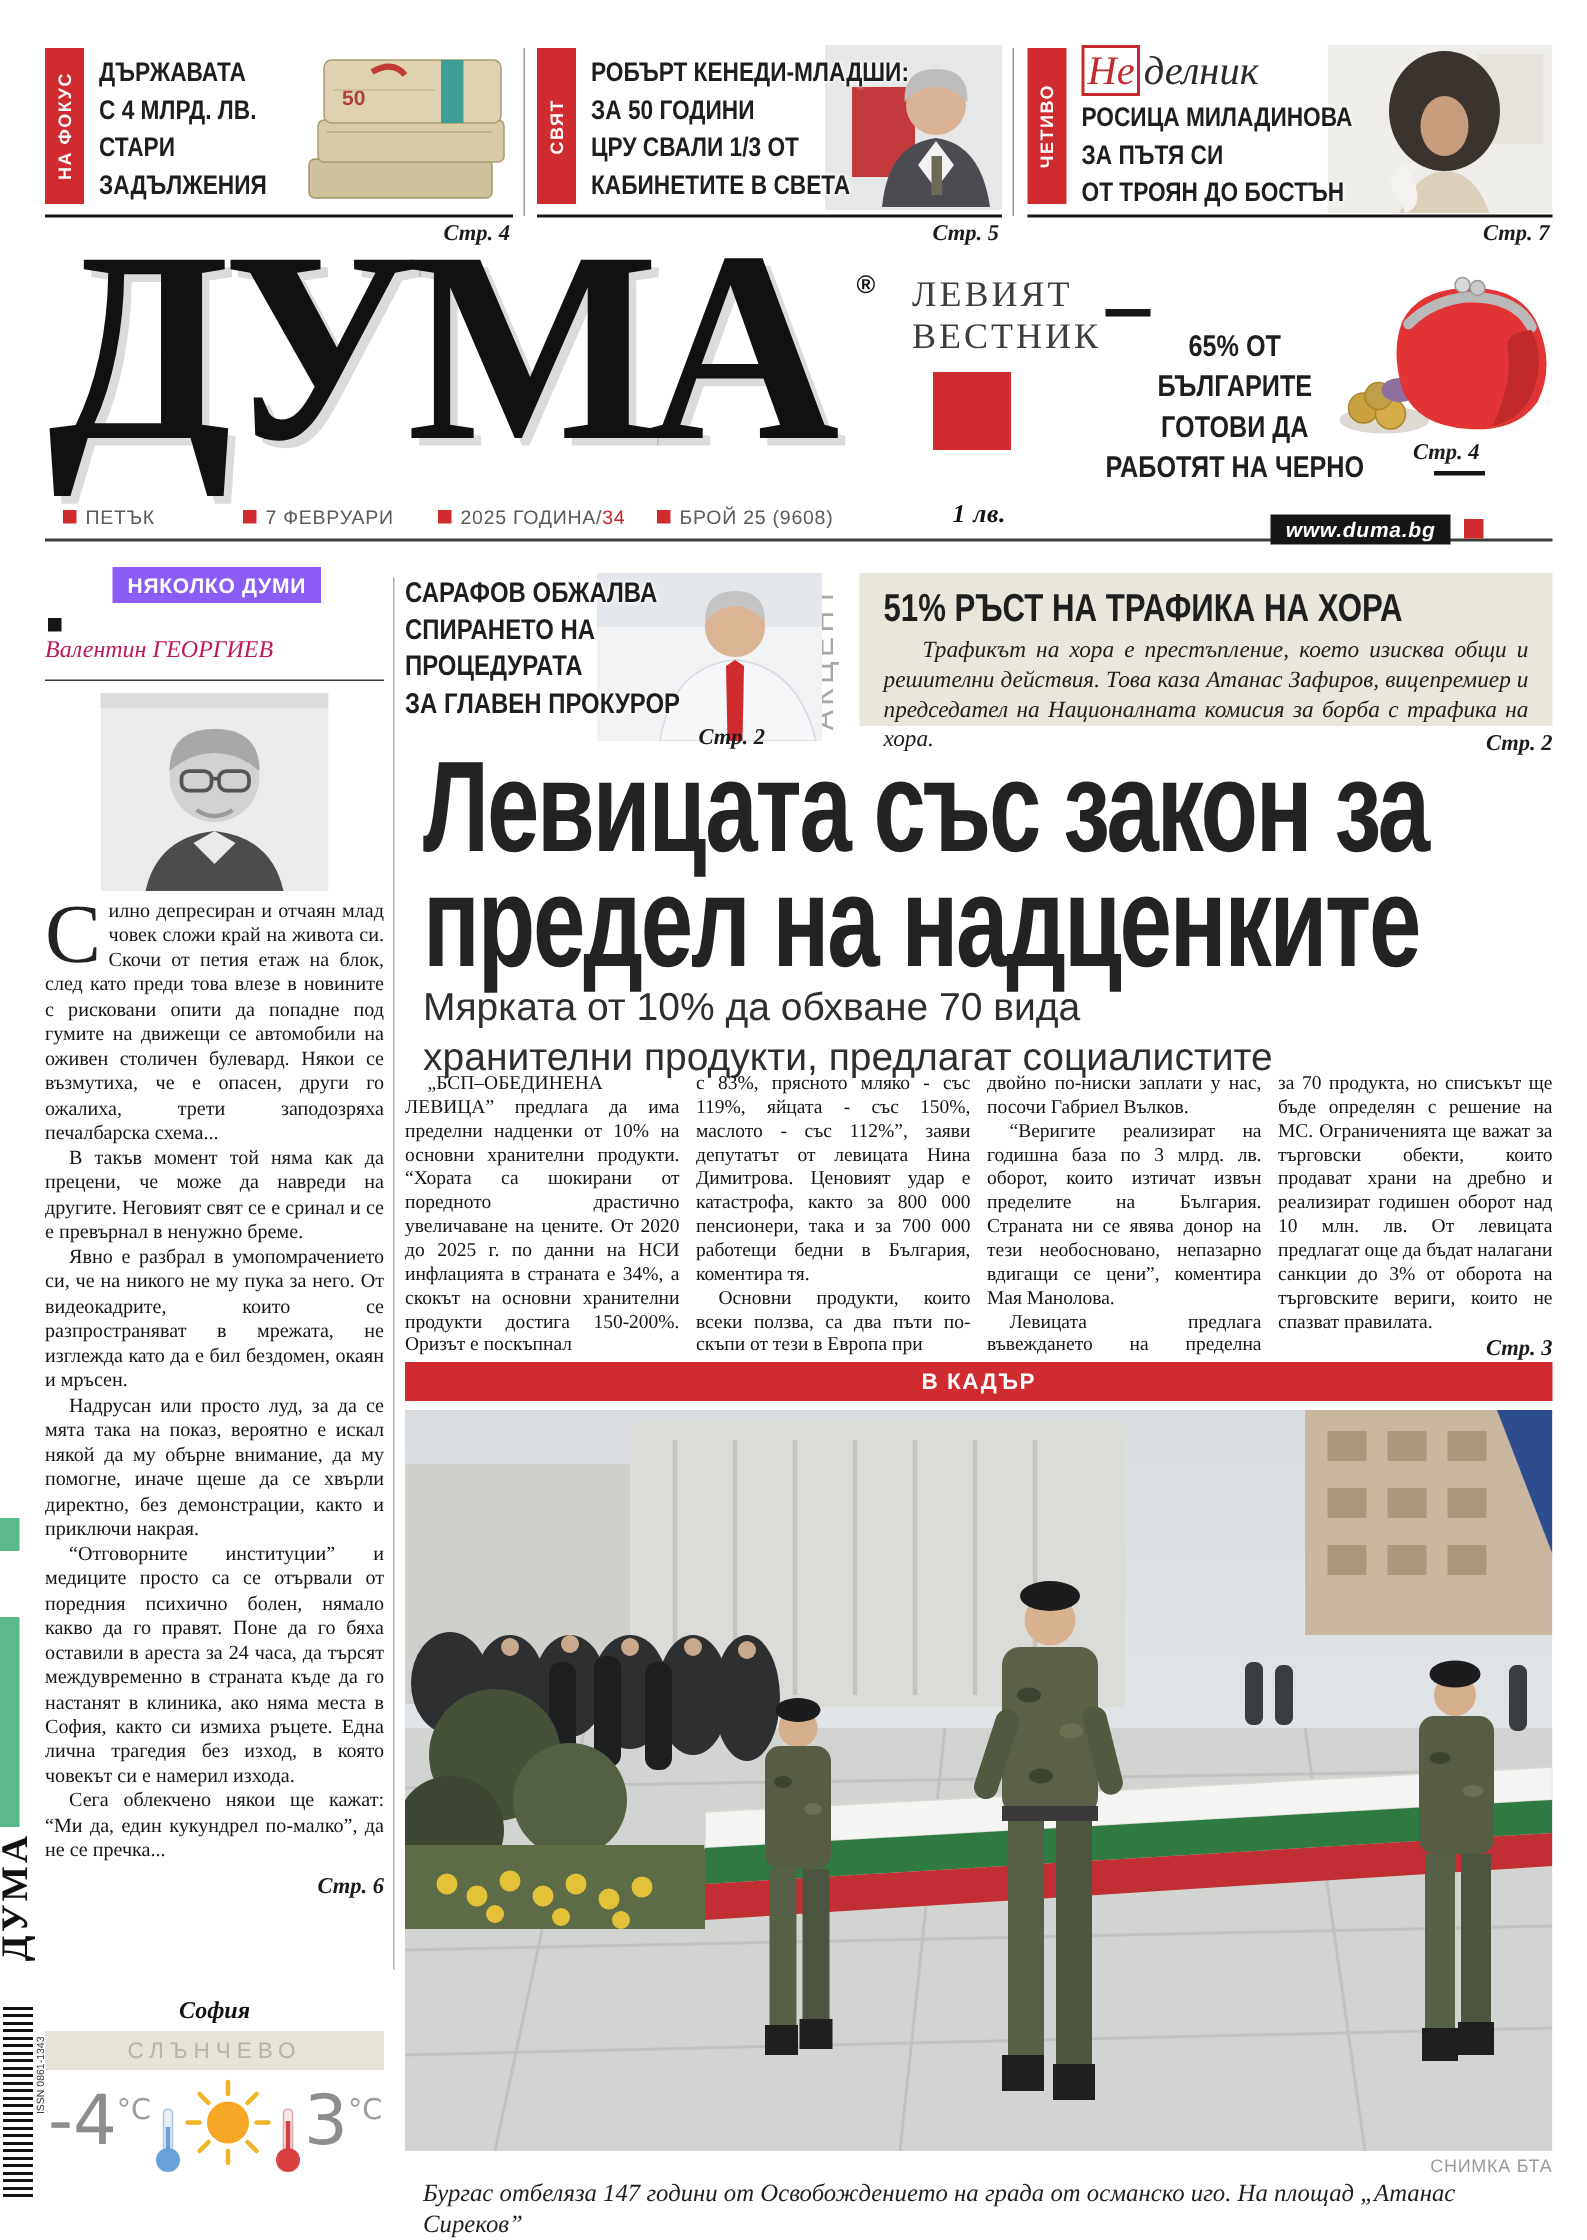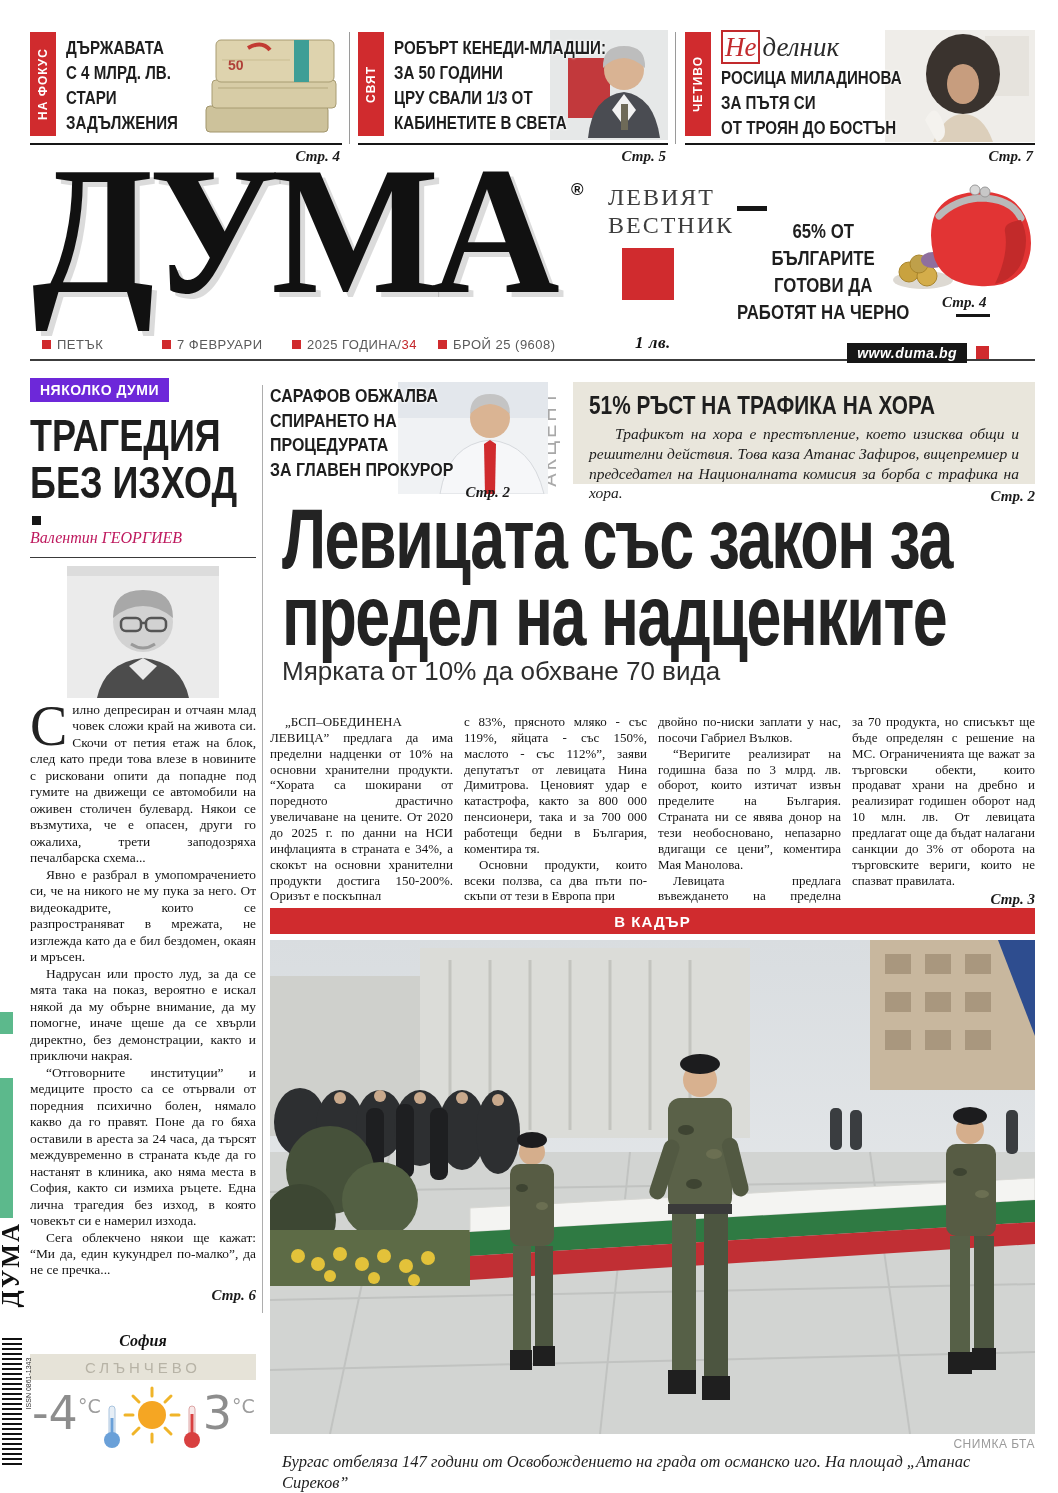--- a/index.html
+++ b/index.html
@@ -49,22 +49,22 @@
   .dl-sq{display:inline-block;width:9px;height:9px;background:#d02b2e;margin-right:6px;}
   .dl-red{color:#c4272b;}
   .price{position:absolute;left:605px;top:0;font-family:"Liberation Serif",serif;
       font-style:italic;font-weight:bold;font-size:17px;color:#111;}
   .site{position:absolute;right:68px;top:10px;background:#161616;color:#fff;
       font-family:"Liberation Sans",sans-serif;font-weight:bold;font-style:italic;
       font-size:14px;padding:2px 10px;}
   .site-sq{position:absolute;right:46px;top:13px;width:13px;height:13px;background:#d02b2e;}
   
   .opinion{position:absolute;left:30px;top:378px;width:226px;}
-  .kicker{display:inline-block;background:#6d28d9;color:#fff;font-family:"Liberation Sans",sans-serif;
-      font-weight:bold;font-size:14px;letter-spacing:.5px;padding:4px 10px;}
+  .kicker{display:inline-block;background:#8b5cf6;color:#fff;font-family:"Liberation Sans",sans-serif;
+      font-weight:bold;font-size:14px;letter-spacing:.5px;padding:4px 10px;margin-left:45px;}
   .optitle .cond{font-size:45px;line-height:47px;transform:scaleX(.8);}
   .opbullet{width:9px;height:9px;background:#161616;margin:10px 0 4px 2px;}
   .author{font-style:italic;font-size:16px;color:#be185d;}
   .ophr{border:none;border-top:1.5px solid #3a3a3a;margin:10px 0 8px;}
   .opbody{font-size:13.4px;line-height:1.23;text-align:justify;color:#141414;}
   .opbody p{margin:0;text-indent:16px;}
   .opbody p.first{text-indent:0;}
   .dropcap{float:left;font-size:56px;line-height:44px;font-family:"Liberation Serif",serif;
       padding:2px 5px 0 0;color:#222;}
   .oppage{text-align:right;margin-top:8px;}
@@ -252,43 +252,40 @@
     <div class="dl-item" style="left:262px;"><span class="dl-sq"></span><span>2025 ГОДИНА/</span><span class="dl-red">34</span></div>
     <div class="dl-item" style="left:408px;"><span class="dl-sq"></span><span>БРОЙ 25 (9608)</span></div>
     <div class="price">1 лв.</div>
     <div class="site">www.duma.bg</div>
     <div class="site-sq"></div>
   </div>
 
   <div class="vrule"></div>
   <div class="opinion">
     <span class="kicker">НЯКОЛКО ДУМИ</span>
-    <div class="optitle" style="margin-top:10px;">
-      <span class="cond">ТРАГЕДИЯ</span>
-      <span class="cond">БЕЗ ИЗХОД</span>
-    </div>
     <div class="opbullet"></div>
     <div class="author">Валентин ГЕОРГИЕВ</div>
     <hr class="ophr">
     <div style="text-align:center;">
       <svg width="152" height="132" viewBox="0 0 152 132">
         <rect width="152" height="132" fill="#ebebeb"></rect>
         <rect x="0" y="0" width="152" height="10" fill="#dcdcdc"></rect>
         <path d="M30 132 Q38 96 76 92 Q114 96 122 132 Z" fill="#4c4c4c"></path>
         <path d="M62 100 L76 92 L90 100 L76 114 Z" fill="#e9e9e9"></path>
         <circle cx="76" cy="56" r="30" fill="#d2d2d2"></circle>
         <path d="M46 52 Q46 24 76 24 Q106 24 106 52 Q92 40 76 40 Q60 40 46 52Z" fill="#a8a8a8"></path>
         <rect x="54" y="52" width="20" height="13" rx="5" fill="none" stroke="#555" stroke-width="2.5"></rect>
         <rect x="79" y="52" width="20" height="13" rx="5" fill="none" stroke="#555" stroke-width="2.5"></rect>
         <line x1="74" y1="57" x2="79" y2="57" stroke="#555" stroke-width="2.5"></line>
         <path d="M64 78 Q76 86 88 78" stroke="#9a9a9a" stroke-width="3" fill="none"></path>
       </svg>
     </div>
     <div class="opbody">
       <p class="first"><span class="dropcap">С</span><span>илно депресиран и отчаян млад човек сложи край на живота си. Скочи от петия етаж на блок, след като преди това влезе в новините с рисковани опити да попадне под гумите на движещи се автомобили на оживен столичен булевард. Някои се възмутиха, че е опасен, други го ожалиха, трети заподозряха печалбарска схема...</span></p>
+      <p>В такъв момент той няма как да прецени, че може да навреди на другите. Неговият свят се е сринал и се е превърнал в ненужно бреме.</p>
       <p>Явно е разбрал в умопомрачението си, че на никого не му пука за него. От видеокадрите, които се разпространяват в мрежата, не изглежда като да е бил бездомен, окаян и мръсен.</p>
       <p>Надрусан или просто луд, за да се мята така на показ, вероятно е искал някой да му обърне внимание, да му помогне, иначе щеше да се хвърли директно, без демонстрации, както и приключи накрая.</p>
       <p>“Отговорните институции” и медиците просто са се отървали от поредния психично болен, нямало какво да го правят. Поне да го бяха оставили в ареста за 24 часа, да търсят междувременно в страната къде да го настанят в клиника, ако няма места в София, както си измиха ръцете. Една лична трагедия без изход, в която човекът си е намерил изхода.</p>
       <p>Сега облекчено някои ще кажат: “Ми да, един кукундрел по-малко”, да не се пречка...</p>
     </div>
     <div class="oppage pageref">Стр. 6</div>
   </div>
 
   <div class="accent">
     <div class="sarafov">
@@ -319,20 +316,21 @@
     </div>
     <div class="beige-page pageref">Стр. 2</div>
   </div>
 
   <div class="leadhead">
     <span class="cond">Левицата със закон за</span>
     <span class="cond">предел на надценките</span>
   </div>
   <div class="subhead">
     <div>Мярката от 10% да обхване 70 вида</div>
+    <div>хранителни продукти, предлагат социалистите</div>
   </div>
   <div class="leadcols">
     <div class="lcol">
       <p>„БСП–ОБЕДИНЕНА ЛЕВИЦА” предлага да има пределни надценки от 10% на основни хранителни продукти. “Хората са шокирани от поредното драстично увеличаване на цените. От 2020 до 2025 г. по данни на НСИ инфлацията в страната е 34%, а скокът на основни хранителни продукти достига 150-200%. Оризът е поскъпнал</p>
     </div>
     <div class="lcol">
       <p class="cont">с 83%, прясното мляко - със 119%, яйцата - със 150%, маслото - със 112%”, заяви депутатът от левицата Нина Димитрова. Ценовият удар е катастрофа, както за 800 000 пенсионери, така и за 700 000 работещи бедни в България, коментира тя.</p>
       <p>Основни продукти, които всеки ползва, са два пъти по-скъпи от тези в Европа при</p>
     </div>
     <div class="lcol">

